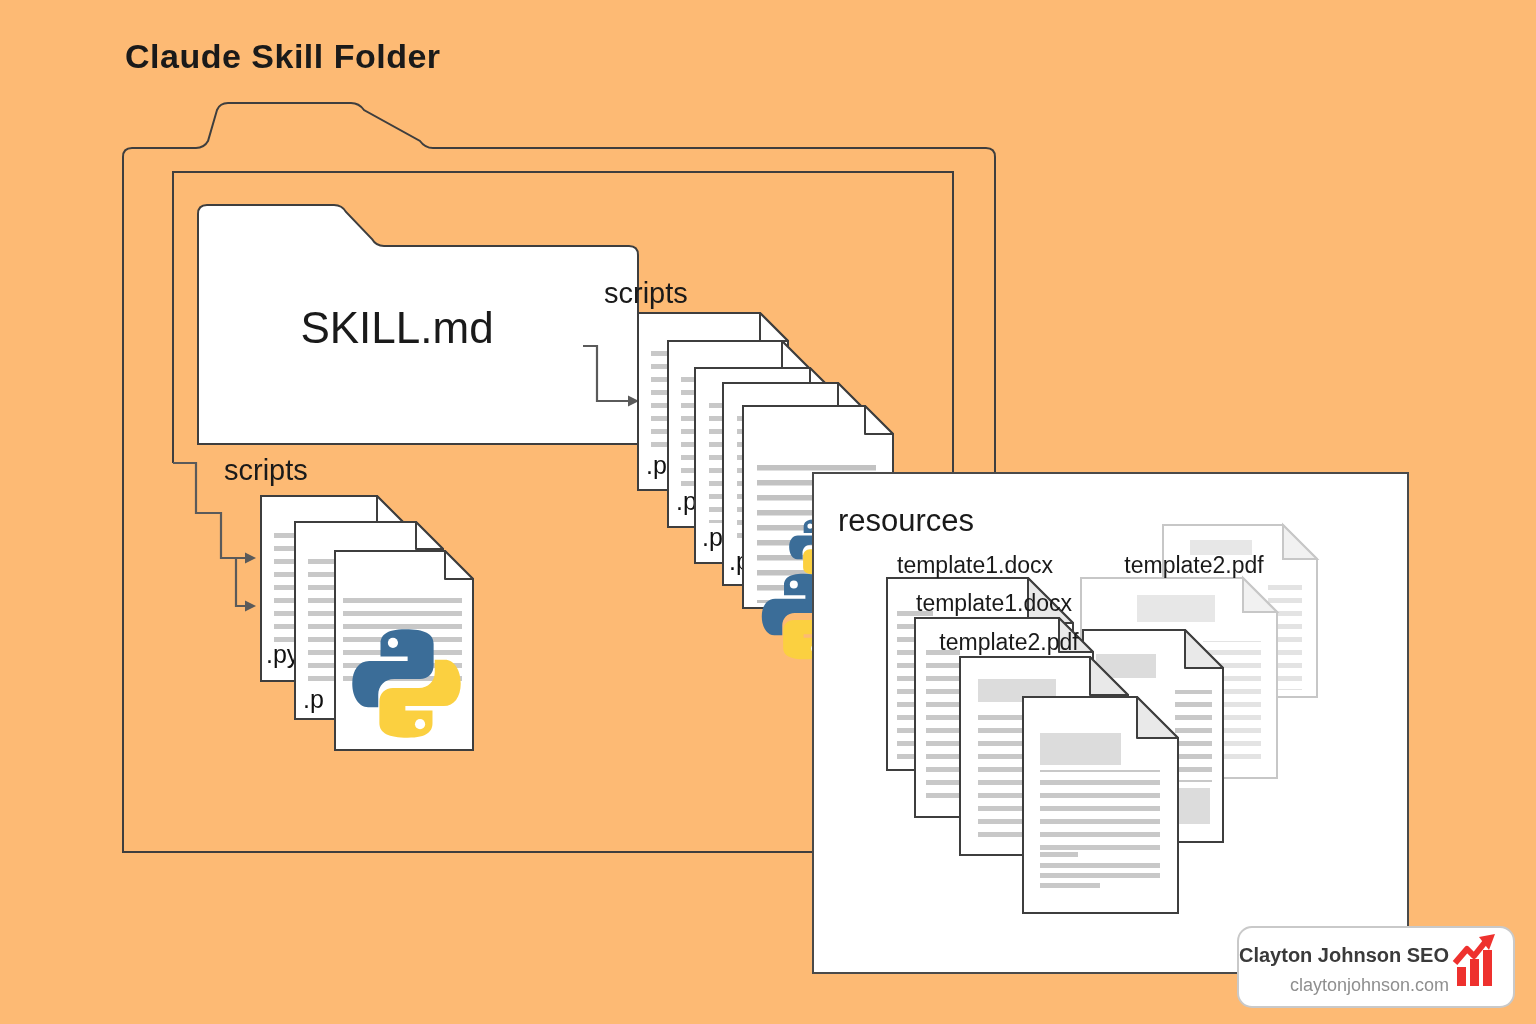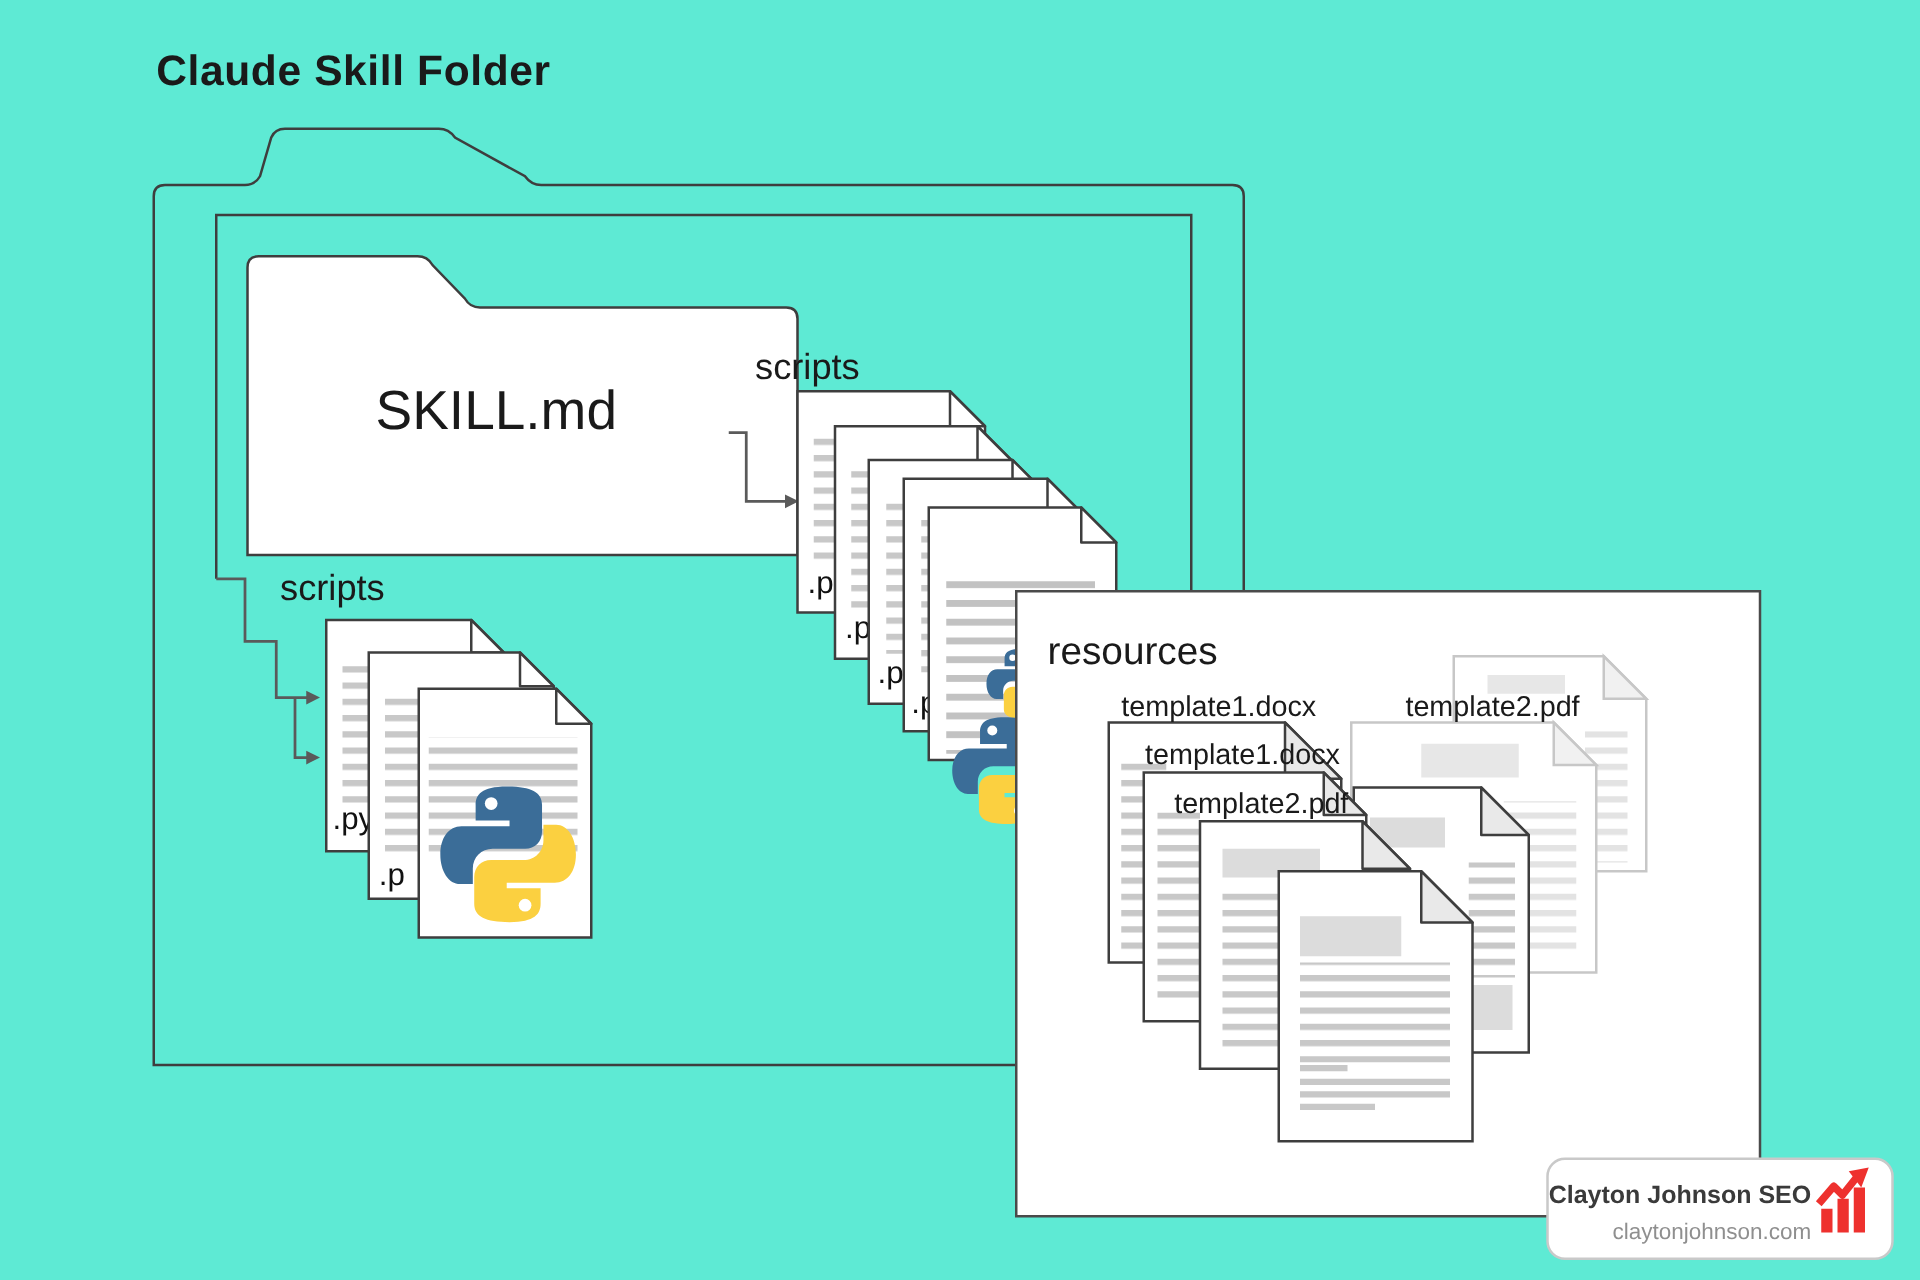--- a/index.html
+++ b/index.html
@@ -1,16 +1,16 @@
 <!DOCTYPE html>
 <html><head>
 <meta charset="utf-8">
 <style>
   html,body{margin:0;padding:0;background:#ffffff;}
-  .stage{position:relative;width:1536px;height:1024px;background:#5eead4;overflow:hidden;
+  .stage{position:relative;width:1536px;height:1024px;background:#fdba74;overflow:hidden;
          font-family:"Liberation Sans", sans-serif;}
   svg{display:block;}
   text{font-family:"Liberation Sans", sans-serif;fill:#1a1a1a;}
   .t-title{font-size:34px;font-weight:bold;letter-spacing:.5px;}
   .t-skill{font-size:44px;}
   .t-scripts{font-size:29px;}
   .t-resources{font-size:31px;}
   .t-file{font-size:23px;}
   .t-ext{font-size:25px;fill:#111;}
   .t-badge-name{font-size:20px;font-weight:bold;fill:#3a3a3a;}

